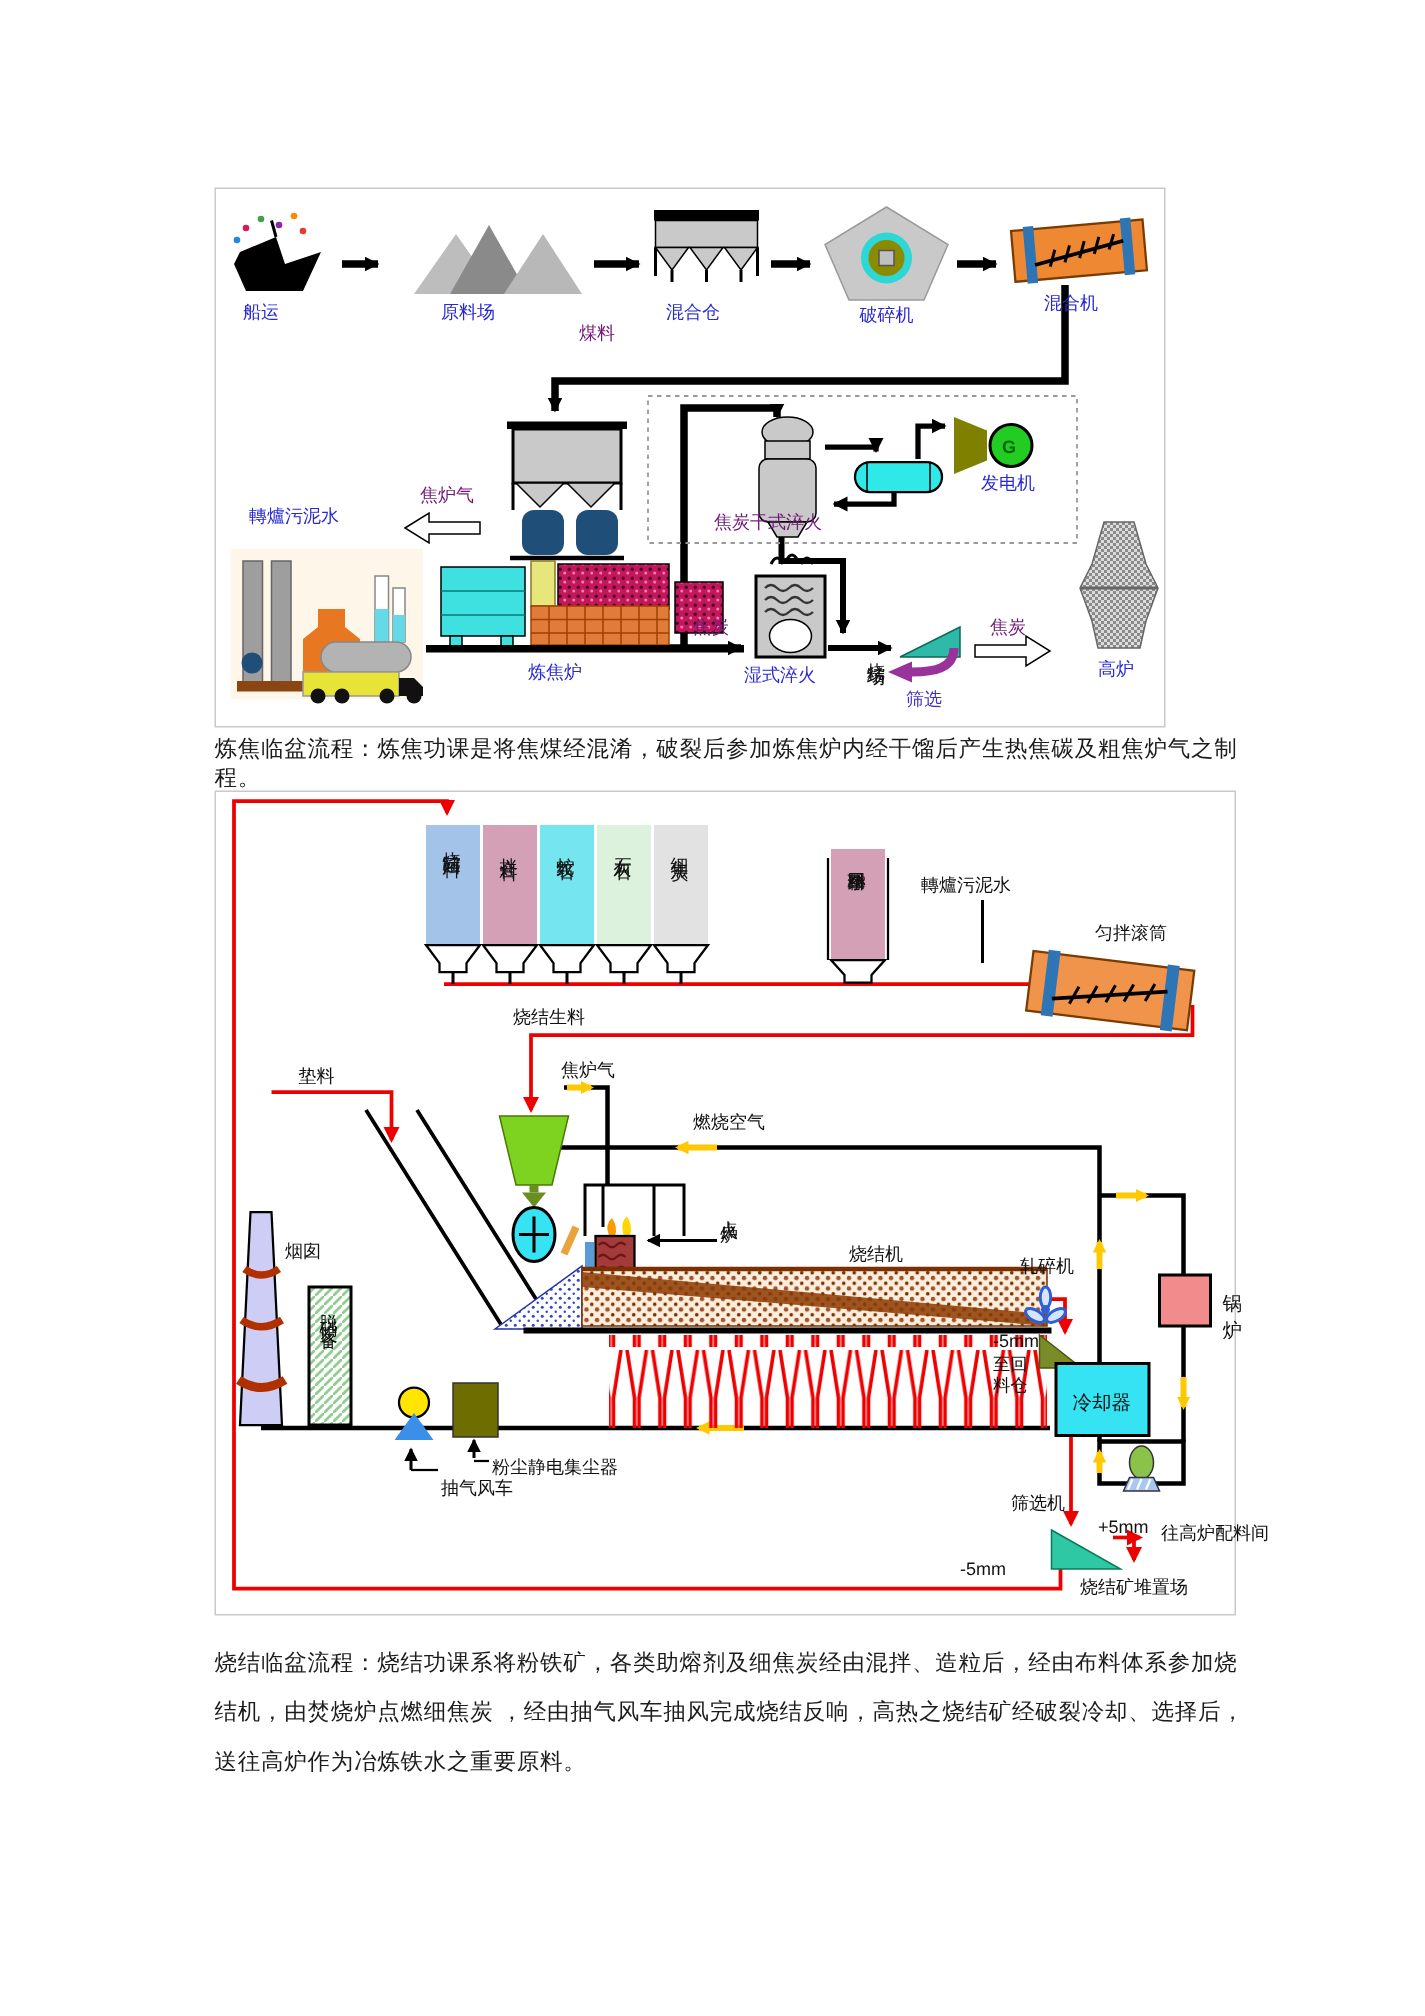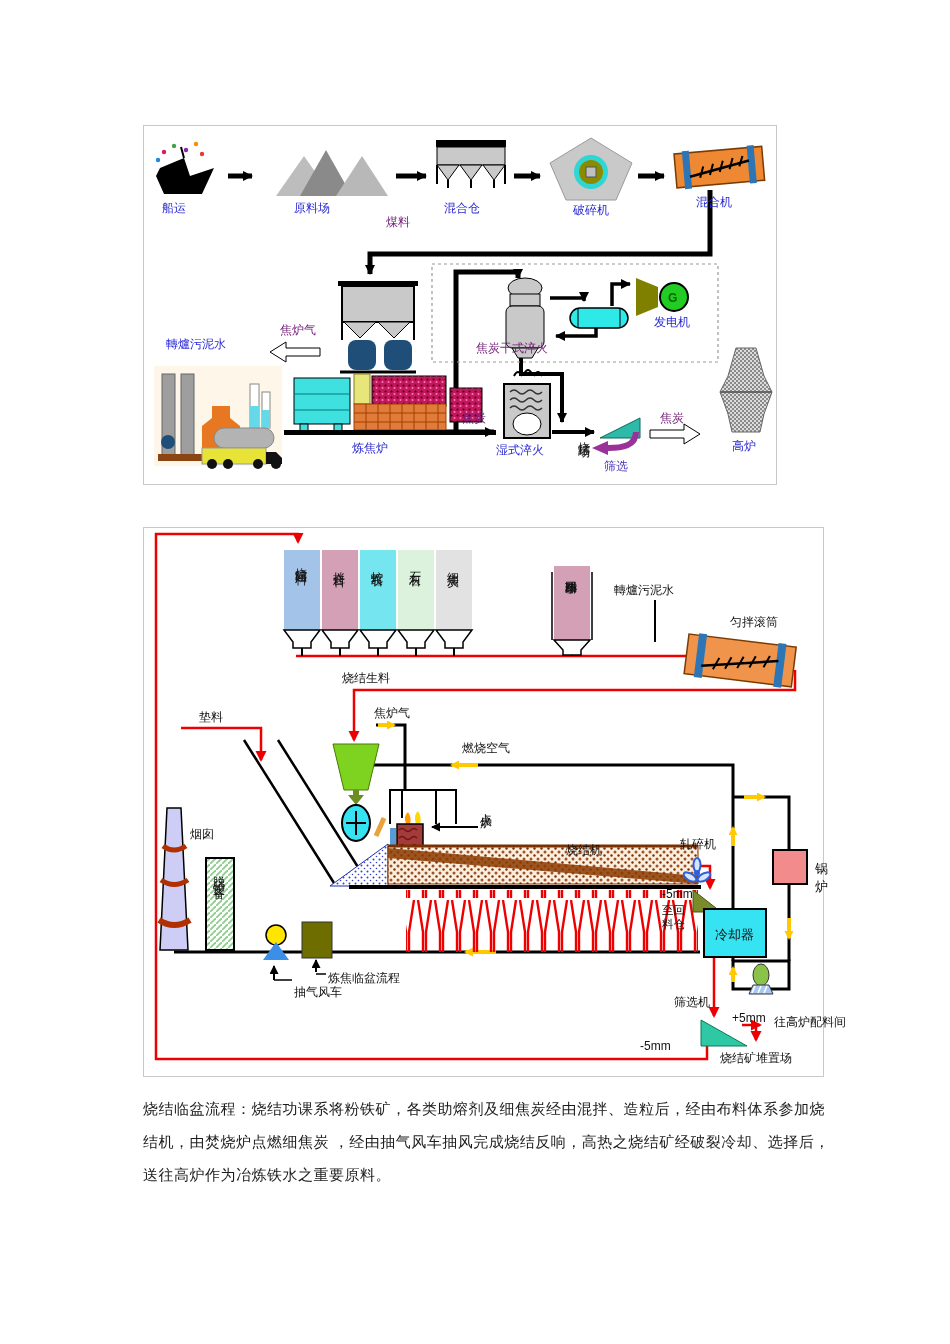--- a/index.html
+++ b/index.html
@@ -187,20 +187,21 @@
     <div class="lbl blue" style="left:510px;top:190px;">发电机</div>
     <div class="lbl blue" style="left:208px;top:316px;">炼焦炉</div>
     <div class="lbl red" style="left:318px;top:286px;">焦炭</div>
     <div class="lbl blue" style="left:352px;top:318px;">湿式淬火</div>
     <div class="vlbl brown" style="left:434px;top:306px;">烧结场</div>
     <div class="lbl purple" style="left:460px;top:334px;">筛选</div>
     <div class="lbl red" style="left:516px;top:286px;">焦炭</div>
     <div class="lbl blue" style="left:588px;top:314px;">高炉</div>
   </div>
 
+  <div class="caption" style="left:143px;top:490px;width:700px;">炼焦临盆流程：炼焦功课是将焦煤经混淆，破裂后参加炼焦炉内经干馏后产生热焦碳及粗焦炉气之制程。</div>
 
   <div class="diagram" style="left:143px;top:527px;width:679px;height:548px;">
     <svg class="art" width="679" height="548" viewBox="0 0 679 548" style="overflow:visible;">
       <defs>
         <marker id="mr" markerUnits="userSpaceOnUse" markerWidth="15" markerHeight="13" refX="9" refY="5.5" orient="auto">
             <path d="M0,0L11,5.5L0,11Z" fill="#ee0000"></path>
           </marker>
         <marker id="mb2" markerUnits="userSpaceOnUse" markerWidth="12" markerHeight="11" refX="8" refY="4.5" orient="auto">
             <path d="M0,0L9,4.5L0,9Z" fill="#000"></path>
           </marker>
@@ -359,27 +360,27 @@
     <div class="vlbl" style="left:265px;top:34px;">石灰石</div>
     <div class="vlbl" style="left:303px;top:34px;">细焦炭</div>
     <div class="vlbl" style="left:421px;top:44px;letter-spacing:0;">杂料小球团</div>
     <div class="lbl" style="left:470px;top:56px;">轉爐污泥水</div>
     <div class="lbl" style="left:586px;top:88px;">匀拌滚筒</div>
     <div class="lbl" style="left:198px;top:144px;">烧结生料</div>
     <div class="lbl" style="left:55px;top:183px;">垫料</div>
     <div class="lbl" style="left:230px;top:179px;">焦炉气</div>
     <div class="lbl" style="left:318px;top:214px;">燃烧空气</div>
     <div class="vlbl" style="left:336px;top:276px;letter-spacing:1px;">点火炉</div>
-    <div class="lbl" style="left:422px;top:316px;">烧结机</div>
+    <div class="lbl" style="left:422px;top:302px;">烧结机</div>
     <div class="lbl" style="left:536px;top:310px;">轧碎机</div>
     <div class="boxlbl" style="left:635px;top:332px;margin-left:36px;">锅炉</div>
     <div class="boxlbl" style="left:571px;top:398px;">冷却器</div>
     <div class="lbl" style="left:46px;top:300px;">烟囱</div>
     <div class="vlbl" style="left:69px;top:338px;letter-spacing:4px;">脱硝设备</div>
-    <div class="lbl" style="left:184px;top:444px;">炼焦临盆流程</div>
+    <div class="lbl" style="left:184px;top:444px;">粉尘静电集尘器</div>
     <div class="lbl" style="left:150px;top:458px;">抽气风车</div>
     <div class="lbl small" style="left:518px;top:360px;">-5mm</div>
     <div class="wraplbl" style="left:518px;top:376px;">至回料仓</div>
     <div class="lbl" style="left:530px;top:468px;">筛选机</div>
     <div class="lbl small" style="left:588px;top:484px;">+5mm</div>
     <div class="lbl" style="left:630px;top:488px;">往高炉配料间</div>
     <div class="lbl small" style="left:496px;top:512px;">-5mm</div>
     <div class="lbl" style="left:576px;top:524px;">烧结矿堆置场</div>
   </div>
 

